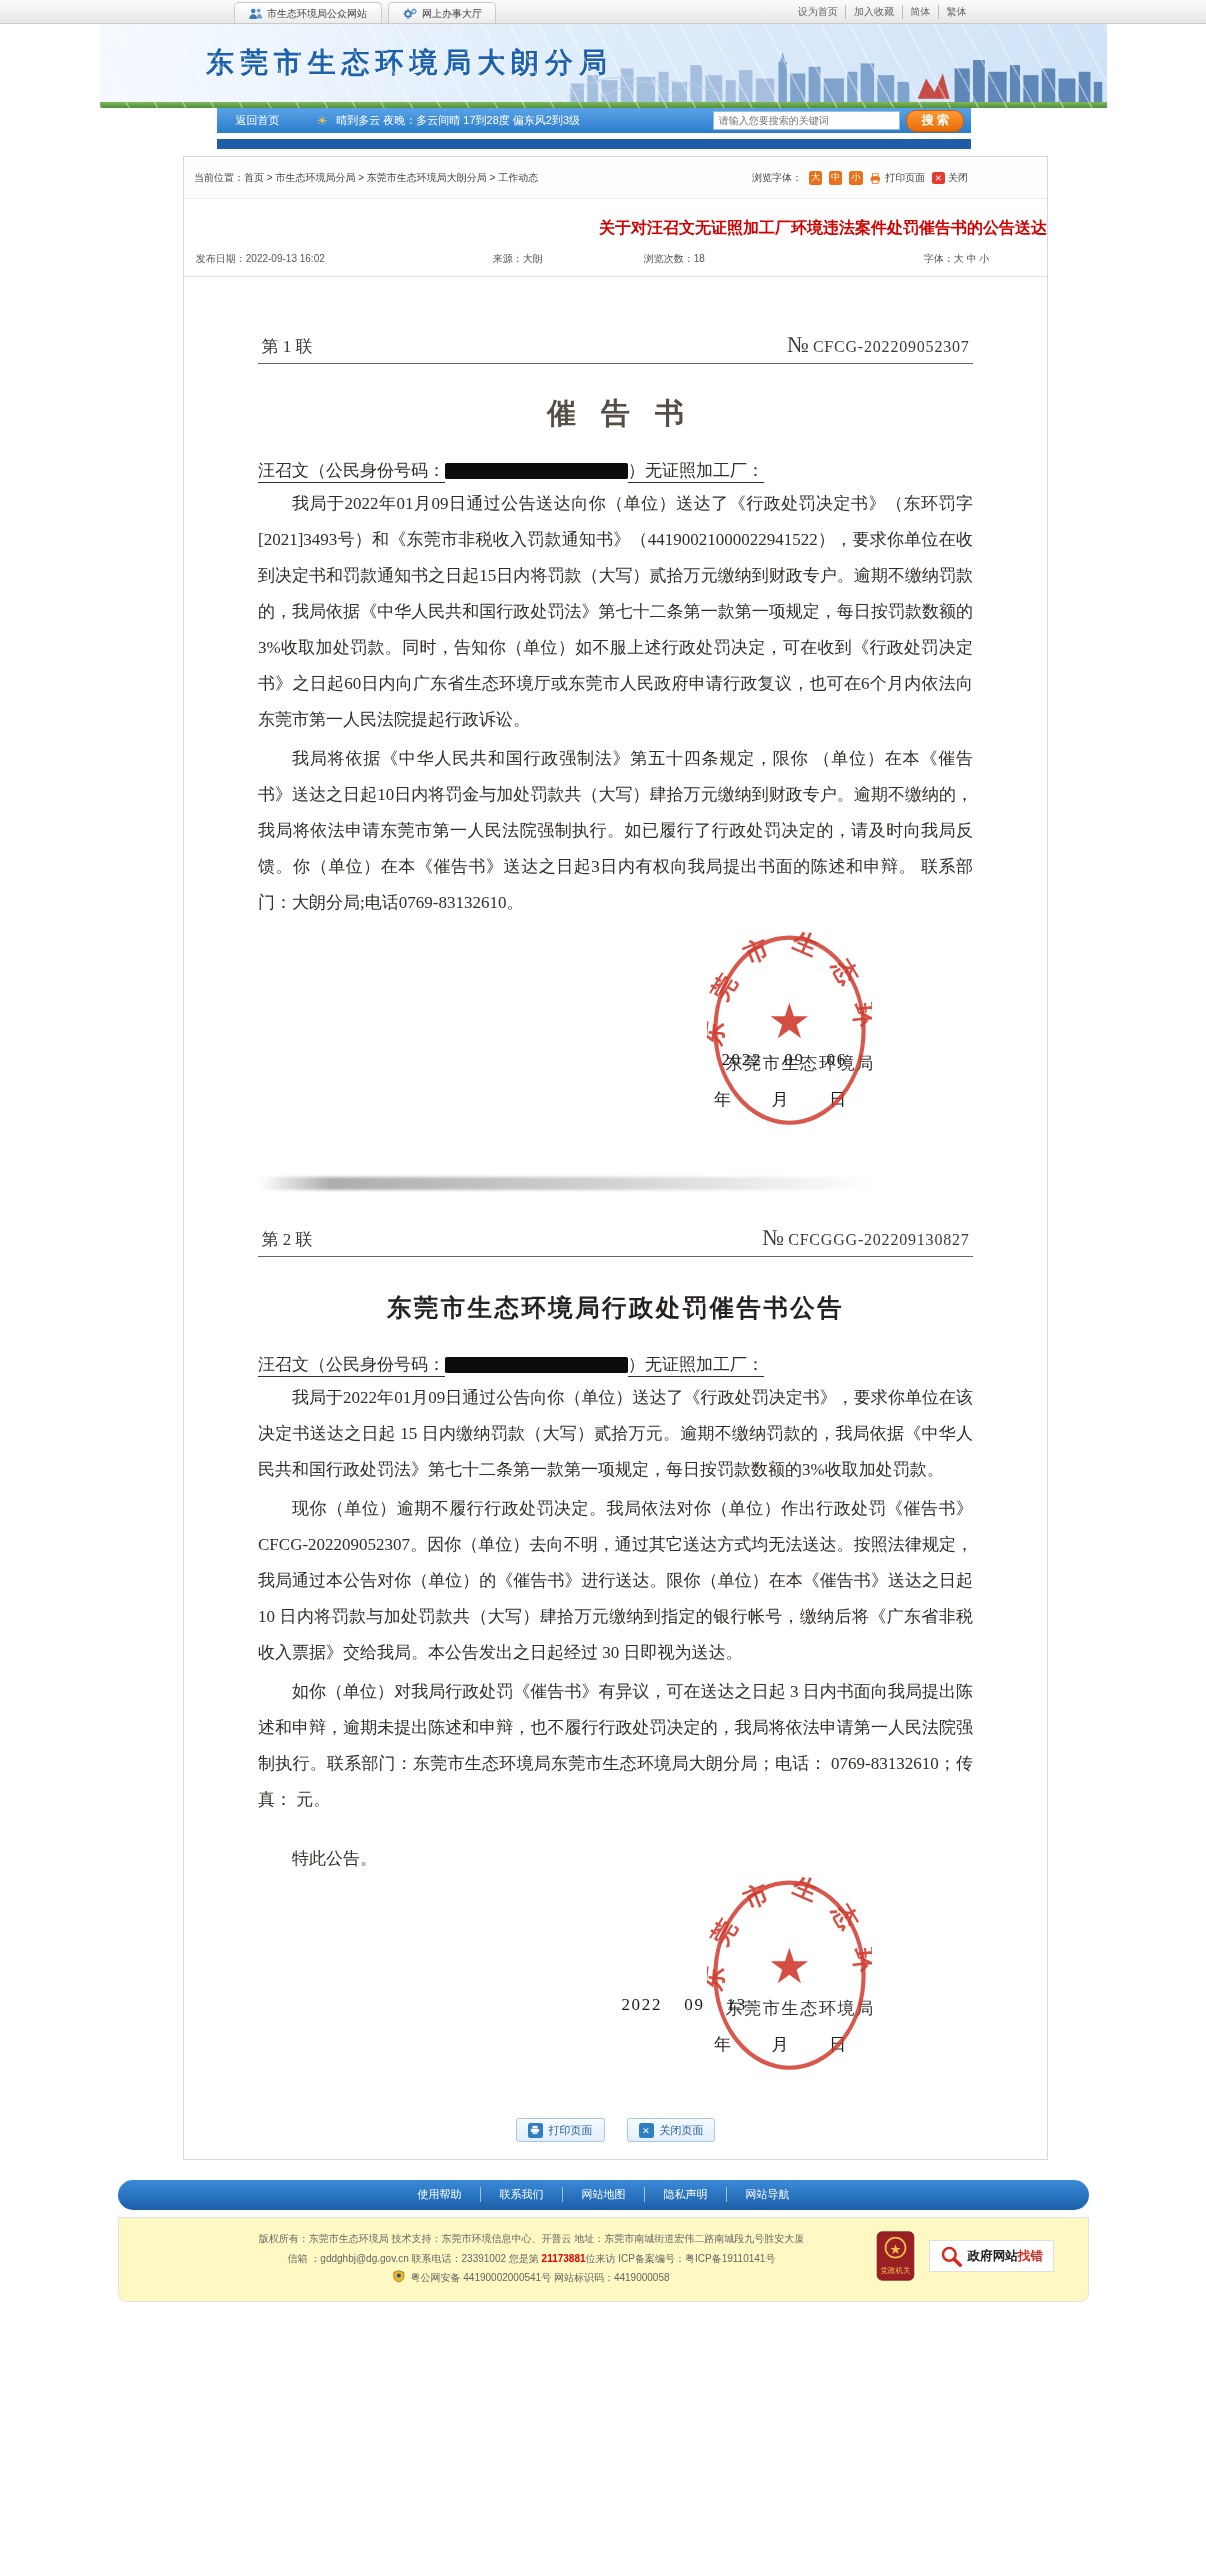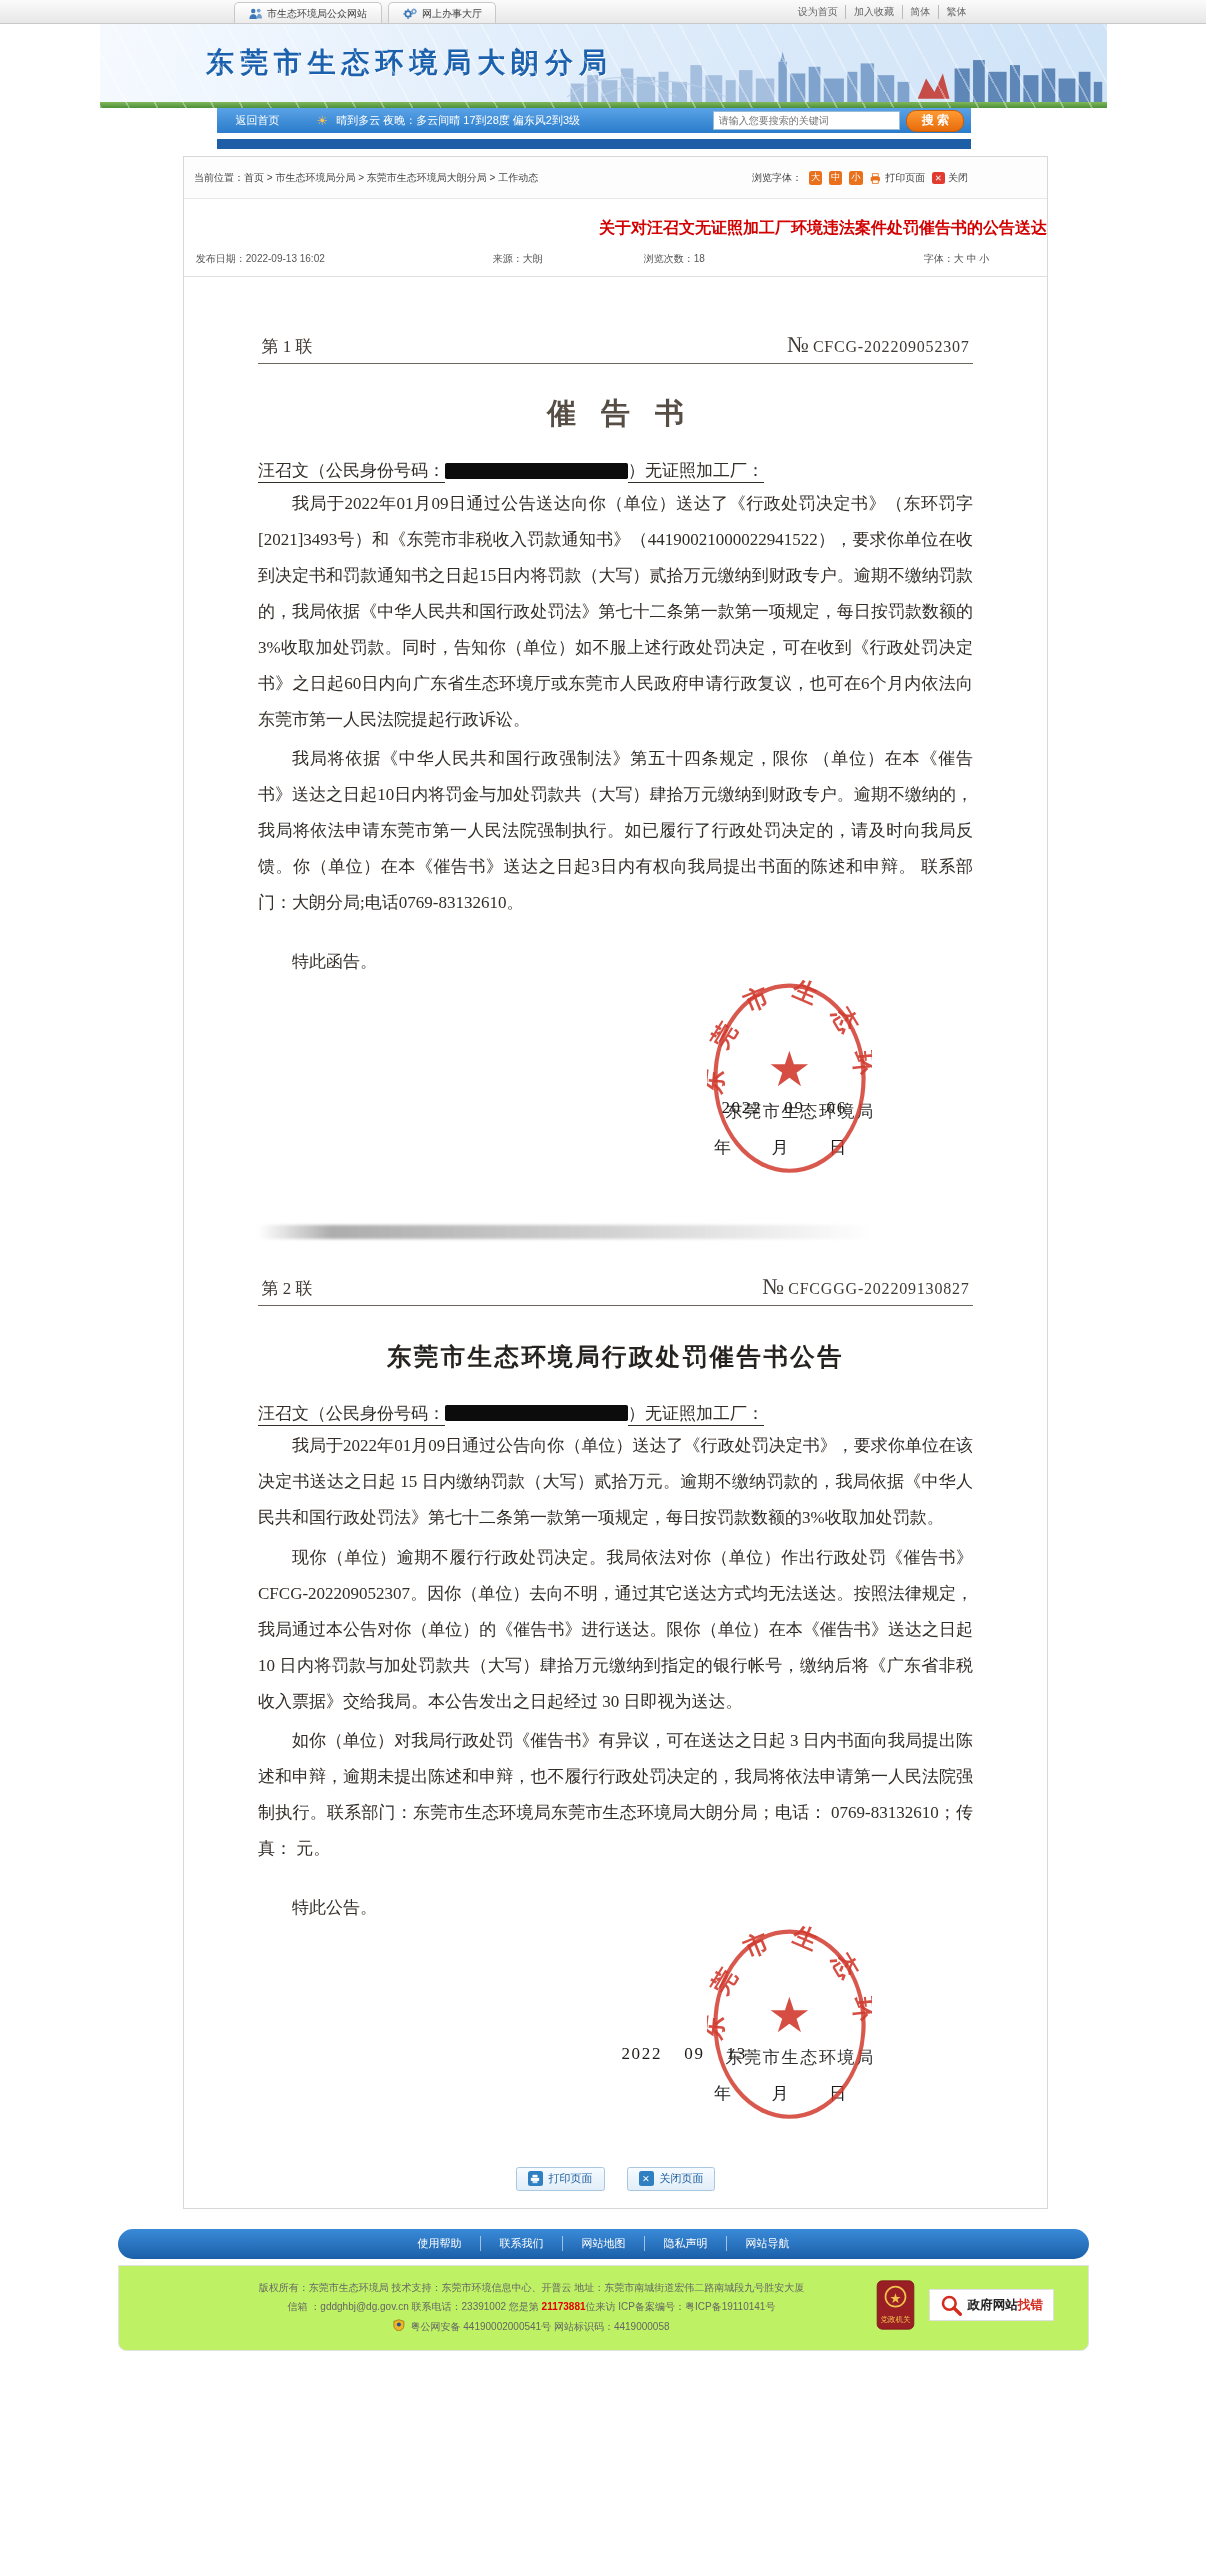--- a/index.html
+++ b/index.html
@@ -82,21 +82,21 @@
   .actbtn{display:inline-flex;align-items:center;gap:5.9px;border:0.8px solid #a9c7e0;border-radius:2.5px;
     background:linear-gradient(#f6fbff,#e2eef8);padding:3.4px 11px;font-size:11px;color:#1d5c9e;cursor:pointer;}
   .iconbox{width:15px;height:15px;background:#2f7fc1;border-radius:2.5px;display:flex;align-items:center;
     justify-content:center;color:#fff;font-size:9.3px;}
 
   
   .ribbon{width:971px;height:30px;margin:20px 0 0 118px;border-radius:15px;display:flex;align-items:center;
     justify-content:center;color:#fff;font-size:11px;background:linear-gradient(#3a8ad8,#1b5fa8);}
   .rlink{padding:0 18.5px;border-right:0.8px solid rgba(255,255,255,.55);cursor:pointer;}
   .rlink:last-child{border-right:none;}
-  .footer{position:relative;width:971px;margin:6.7px 0 0 118px;background:#bef264;border:0.8px solid #e2e2e2;
+  .footer{position:relative;width:971px;margin:6.7px 0 0 118px;background:#fef9c3;border:0.8px solid #e2e2e2;
     border-radius:0 0 8.4px 8.4px;padding:11.8px 0 13.5px;min-height:77px;box-sizing:border-box;}
   .f-lines{width:741px;margin-left:42px;text-align:center;font-size:10px;color:#666;line-height:19.4px;}
   .f-lines p{margin:0;}
   .vcount{color:#e60000;font-weight:bold;}
   .badges{position:absolute;right:34px;top:13.5px;display:flex;gap:13.5px;align-items:center;}
   .find-error{display:flex;align-items:center;gap:5.9px;border:0.8px solid #e0e0e0;background:#fff;padding:4.2px 10px;cursor:pointer;}
   .fe-text{display:flex;flex-direction:row;line-height:14.3px;font-weight:bold;}
   .fe-black{color:#222;font-size:12.6px;} .fe-red{color:#d42b1f;font-size:12.6px;text-align:center;}
   .pol{vertical-align:-1.7px;margin-right:2.5px;}
 </style>
@@ -245,21 +245,20 @@
           <span class="no-label">№</span>
           <span class="no-code">CFCG-202209052307</span>
         </span>
       </div>
       <div class="doc1-title">催告书</div>
       <p class="salutation">
         <span>汪召文（公民身份号码：</span><span class="redact"></span><span>）无证照加工厂：</span>
       </p>
       <p class="para">我局于2022年01月09日通过公告送达向你（单位）送达了《行政处罚决定书》（东环罚字[2021]3493号）和《东莞市非税收入罚款通知书》（44190021000022941522），要求你单位在收到决定书和罚款通知书之日起15日内将罚款（大写）贰拾万元缴纳到财政专户。逾期不缴纳罚款的，我局依据《中华人民共和国行政处罚法》第七十二条第一款第一项规定，每日按罚款数额的3%收取加处罚款。同时，告知你（单位）如不服上述行政处罚决定，可在收到《行政处罚决定书》之日起60日内向广东省生态环境厅或东莞市人民政府申请行政复议，也可在6个月内依法向东莞市第一人民法院提起行政诉讼。</p>
       <p class="para">我局将依据《中华人民共和国行政强制法》第五十四条规定，限你 （单位）在本《催告书》送达之日起10日内将罚金与加处罚款共（大写）肆拾万元缴纳到财政专户。逾期不缴纳的，我局将依法申请东莞市第一人民法院强制执行。如已履行了行政处罚决定的，请及时向我局反馈。你（单位）在本《催告书》送达之日起3日内有权向我局提出书面的陈述和申辩。 联系部门：大朗分局;电话0769-83132610。</p>
-      <p class="closing">特此函告。</p>
 
       <div class="seal-block">
         <div class="stamp stamp-date">
           <span>2022</span><span>09</span><span>06</span>
         </div>
         <div class="stamp stamp-org">东莞市生态环境局</div>
         <div class="stamp stamp-ymd">
           <span>年</span><span>月</span><span>日</span>
         </div>
         <svg class="sealsvg" width="165" height="202" viewBox="0 0 196 240">

